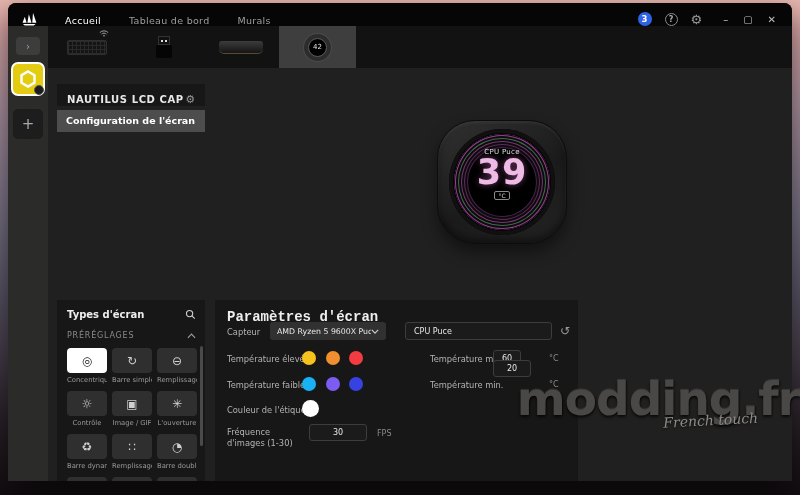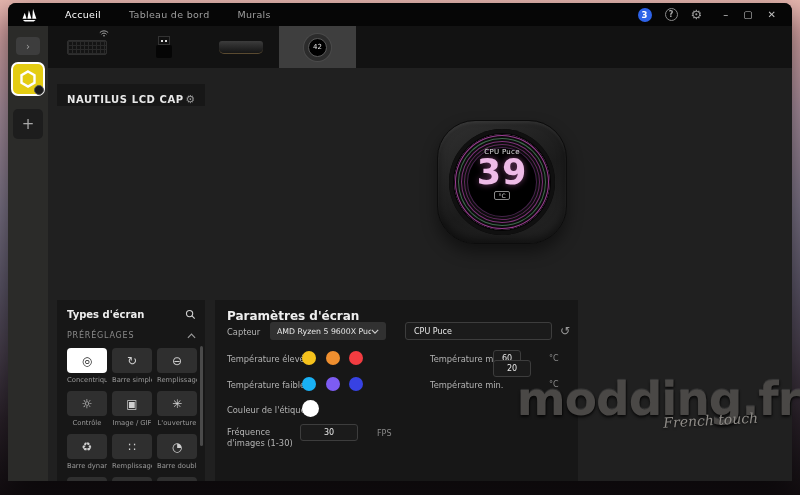--- a/index.html
+++ b/index.html
@@ -8,21 +8,21 @@
     position:relative;
     font-family:"DejaVu Sans","Liberation Sans",sans-serif;
     background:linear-gradient(180deg,#e6b6ae 0%,#d8a4a4 6%,#a98f9e 22%,#7b7386 42%,#5c5668 58%,#453c49 72%,#2a2129 85%,#120d10 100%);
   }
   .window {
     position:absolute; left:8px; top:3px; width:784px; height:478px;
     background:#202020; border-radius:8px 8px 0 0; overflow:hidden;
     box-shadow:0 12px 30px rgba(0,0,0,.55);
   }
   
-  .titlebar { height:23px; background:#060606; display:flex; align-items:center; }
+  .titlebar { height:23px; background:#060606; display:flex; align-items:flex-end; }
   .logo { width:20px; height:15px; margin-left:13px; display:flex; align-items:center; }
   .menu { display:flex; gap:28px; margin-left:24px; font-size:9.5px; color:#9f9f9f; letter-spacing:.3px; }
   .menu .mi { cursor:default; }
   .menu .mi.active { color:#fff; }
   .tb-right { margin-left:auto; display:flex; align-items:center; gap:13px; margin-right:16px; }
   .badge { width:14px; height:14px; border-radius:50%; background:#2e63e8; color:#fff; font-size:8.5px; font-weight:bold; display:flex; align-items:center; justify-content:center; }
   .help-ic { width:13px; height:13px; border-radius:50%; border:1px solid #8a8a8a; color:#aaa; font-size:8px; font-weight:bold; display:flex; align-items:center; justify-content:center; }
   .gear-ic { color:#9a9a9a; font-size:13px; line-height:13px; }
   .winctl { display:flex; gap:15px; color:#c0c0c0; font-size:10px; margin-left:8px; }
   .winctl span { cursor:default; }
@@ -82,21 +82,21 @@
   .tp-section-label { color:#8a8a8a; font-size:8px; letter-spacing:.8px; }
   .chev { color:#9a9a9a; }
   .preset-grid { display:grid; grid-template-columns:repeat(3,40px); column-gap:5px; margin-top:8px; }
   .preset { width:40px; }
   .tile { height:25px; background:#2f2f2f; border-radius:4px; display:flex; align-items:center; justify-content:center; color:#cfcfcf; font-size:12px; }
   .tile.selected { background:#fff; color:#1a1a1a; }
   .tile-label { font-size:6.8px; color:#9a9a9a; text-align:center; margin:3px 0 6px; white-space:nowrap; overflow:hidden; height:9px; }
   .tp-scroll { position:absolute; right:2px; top:46px; width:3px; height:100px; background:#4a4a4a; border-radius:2px; }
   
   .settings-panel { position:absolute; left:167px; top:232px; width:363px; bottom:0; background:#171717; }
-  .sp-title { position:absolute; left:12px; top:9px; color:#eee; font-size:12px; font-weight:bold; }
+  .sp-title { position:absolute; left:12px; top:9px; color:#eee; font-size:14px; font-weight:bold;font-family:Liberation Mono, monospace; }
   .sp-label { position:absolute; color:#b3b3b3; font-size:8.3px; }
   .sp-select { position:absolute; left:55px; top:22px; width:116px; height:18px; background:#313131; border-radius:3px; display:flex; align-items:center; padding:0 7px; }
   .sp-select .sel-text { color:#e8e8e8; font-size:7.8px; flex:1; white-space:nowrap; overflow:hidden; }
   .sp-input { position:absolute; background:#1b1b1b; border:1px solid #3d3d3d; border-radius:3px; color:#e8e8e8; font-size:8px; font-family:inherit; }
   .in-name { left:190px; top:22px; width:147px; height:18px; padding:0 8px; }
   .in-num { text-align:center; height:17px; }
   .reset-ic { position:absolute; left:345px; top:24px; color:#9a9a9a; font-size:12px; }
   .dot { position:absolute; width:14px; height:14px; border-radius:50%; }
   .unit { position:absolute; color:#8a8a8a; font-size:8px; }
   .wdot { position:absolute; left:87px; top:100px; width:17px; height:17px; border-radius:50%; }
@@ -182,20 +182,21 @@
 
     <div class="content">
 
       <div class="device-panel">
         <div class="dp-main">
           <div class="dp-title-row">
             <span class="dp-title">NAUTILUS LCD CAP</span>
             <span class="dp-gear">⚙</span>
           </div>
         </div>
+        <div class="dp-nav">Configuration de l'écran</div>
       </div>
 
       <div class="device-preview">
         <div class="lcd-bezel">
           <div class="lcd">
             <div class="lcd-rings"></div>
             <div class="lcd-content">
               <div class="lcd-sensor">CPU Puce</div>
               <div class="lcd-value">39</div>
               <div class="lcd-unit">°C</div>
@@ -319,21 +320,21 @@
 
         <div class="sp-label" style="left:215px; top:80px;">Température min.</div>
         <input class="sp-input in-num" style="left: 278px; top: 60px; width: 38px; position: absolute;" value="20">
         <span class="unit" style="left:334px; top:80px;">°C</span>
 
         <div class="sp-label" style="left:12px; top:105px;">Couleur de l'étiquette</div>
         <span class="wdot" style="background-color: rgb(255, 255, 255);"></span>
 
         <div class="sp-label" style="left:12px; top:127px;">Fréquence</div>
         <div class="sp-label" style="left:12px; top:138px;">d'images (1-30)</div>
-        <input class="sp-input in-num" style="left: 85px; top: 124px; width: 58px; position: absolute;" value="30">
+        <input class="sp-input in-num" style="left: 94px; top: 124px; width: 58px; position: absolute;" value="30">
         <span class="unit" style="left:162px; top:129px;">FPS</span>
       </div>
 
     </div>
   </div>
 </div>
 
 <div class="watermark">
   <div class="wm-text">modding.fr</div>
   <div class="wm-sub">French touch</div>

